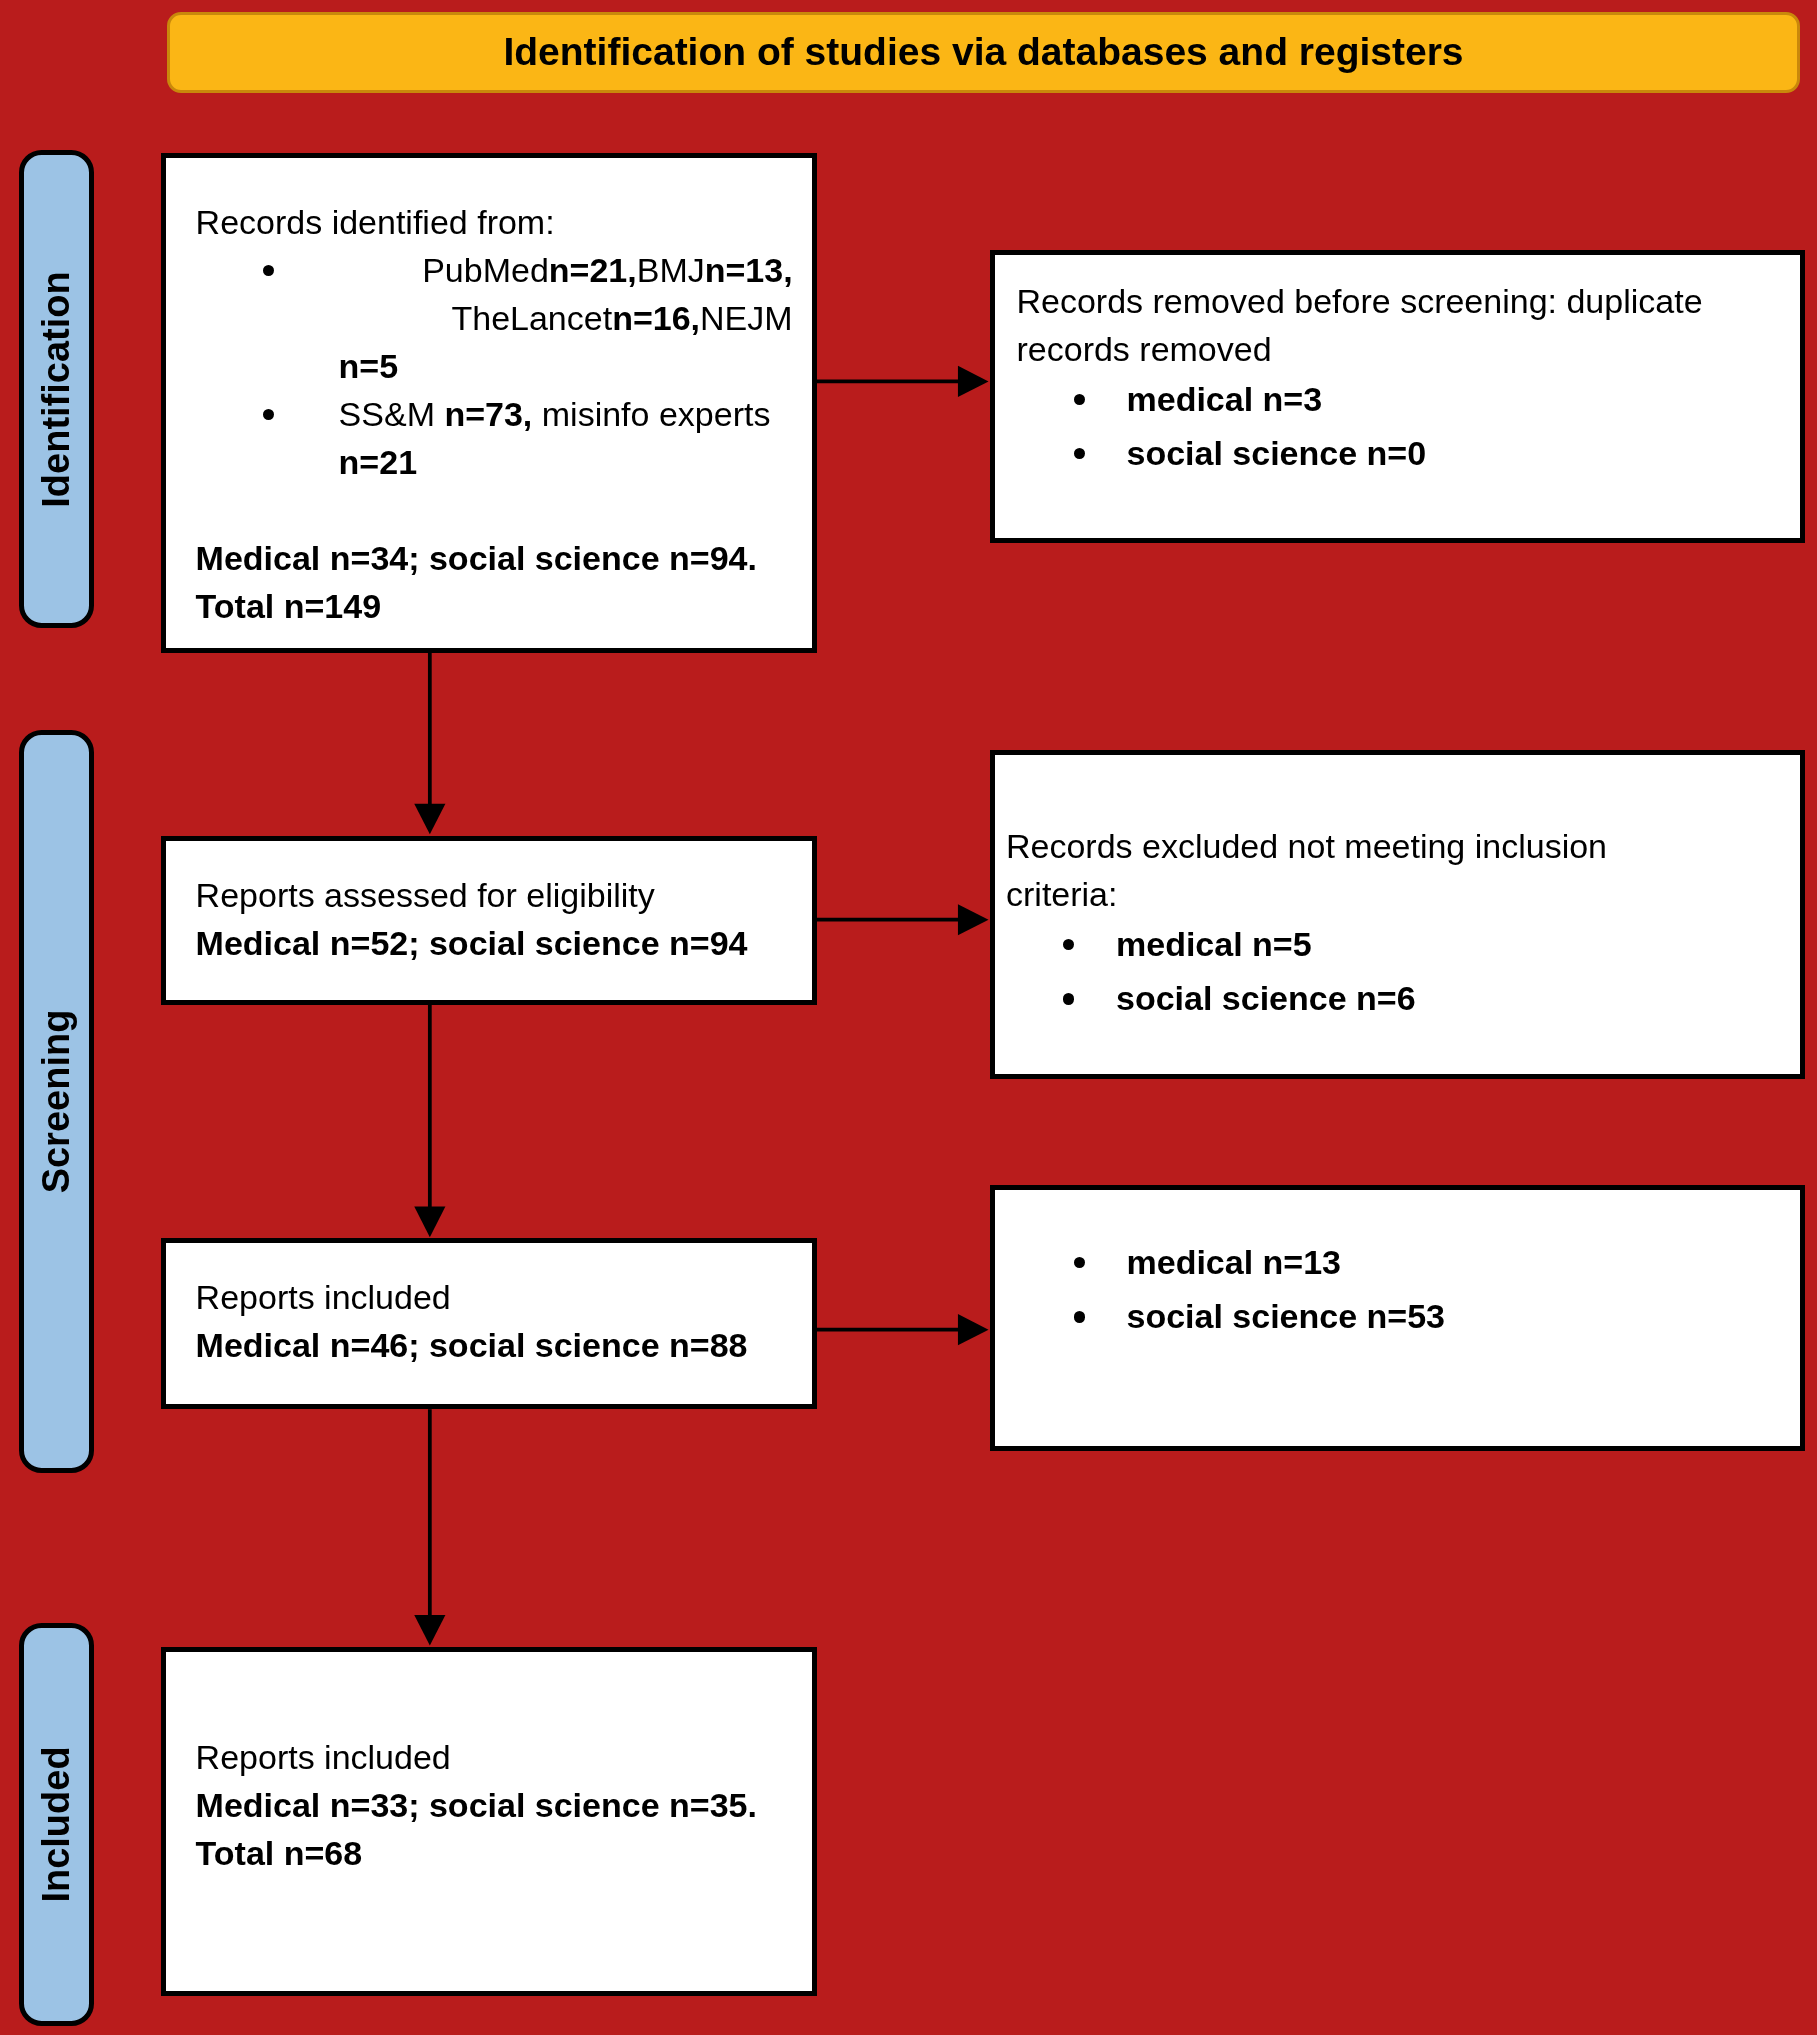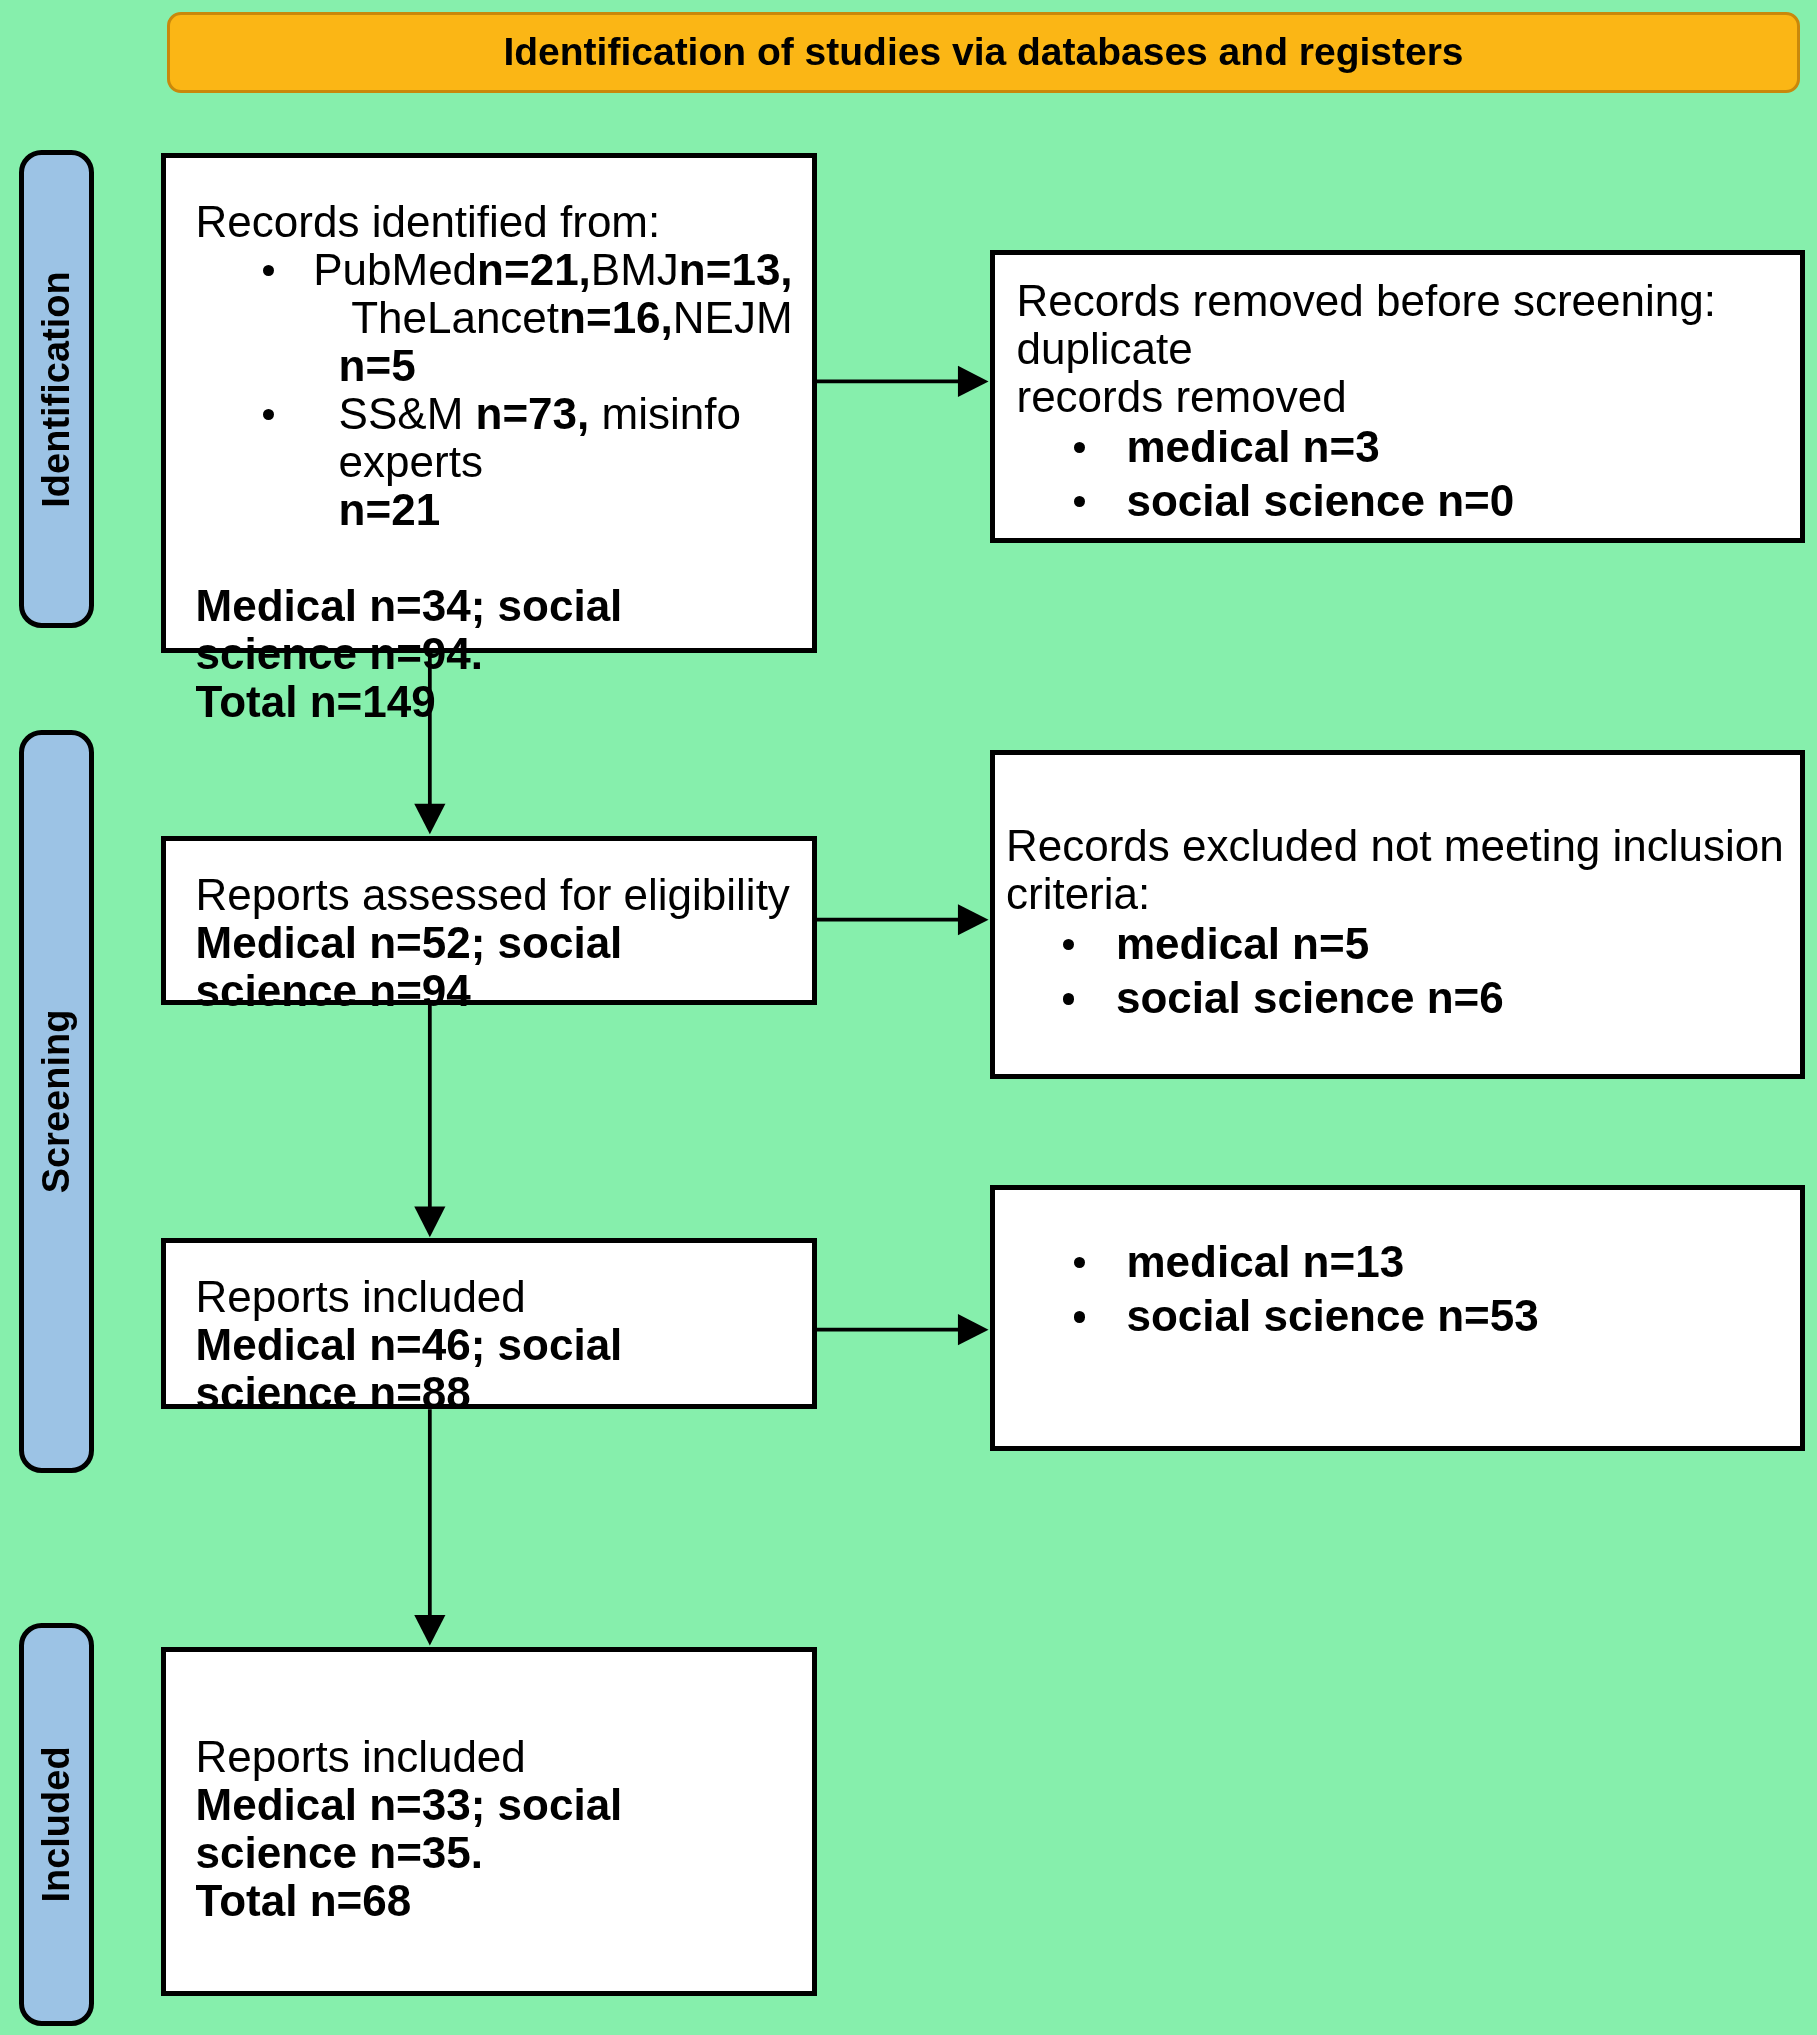--- a/index.html
+++ b/index.html
@@ -1,19 +1,19 @@
 <!DOCTYPE html>
 <html style="--banner-fill: #FBB615; --banner-border: #C9880B; --sidebar-fill: #9CC3E5; --box-border: #000000; --text: #000000;font-size:8.6px"><head>
 <meta charset="utf-8">
 <style>
   html,body { margin:0; padding:0; background:#ffffff; }
   #canvas {
     position:relative;
     width:1817px; height:2035px;
-    background:#86efac;
+    background:#b91c1c;
     font-family:"Liberation Sans","DejaVu Sans",sans-serif;
     color:#000;
     overflow:hidden;
   }
 
   
   .banner {
     position:absolute; left:167px; top:11.8px; width:1633px; height:81px;
     background:var(--banner-fill,#FBB615);
     border:3.2px solid var(--banner-border,#C9880B);
@@ -39,21 +39,21 @@
   #stage-identification { top:150px;  height:478px; }
   #stage-screening      { top:730px; height:743px; }
   #stage-included       { top:1623px; height:403px; }
 
   
   .box {
     position:absolute;
     background:#fff;
     border:5.4px solid #000;
     box-sizing:border-box;
-    font-size:44px; line-height:48px;
+    font-size:34px; line-height:48px;
   }
   .bold { font-weight:bold; }
   .preline { white-space:pre-line; }
 
   #box-identified { left:161px; top:153px;  width:656px; height:500px; padding:40px 19px 0 29.6px; }
   #box-assessed   { left:161px; top:836px; width:656px; height:169px; padding:29.6px 16px 0 29.6px; }
   #box-included-screening { left:161px; top:1238px; width:656px; height:171px; padding:30px 16px 0 29.6px; }
   #box-included-final     { left:161px; top:1647px; width:656px; height:349px; padding:81px 16px 0 29.6px; }
 
   #box-removed            { left:990px; top:250px;  width:815px; height:293px; padding:21.5px 16px 0 21.5px; }

